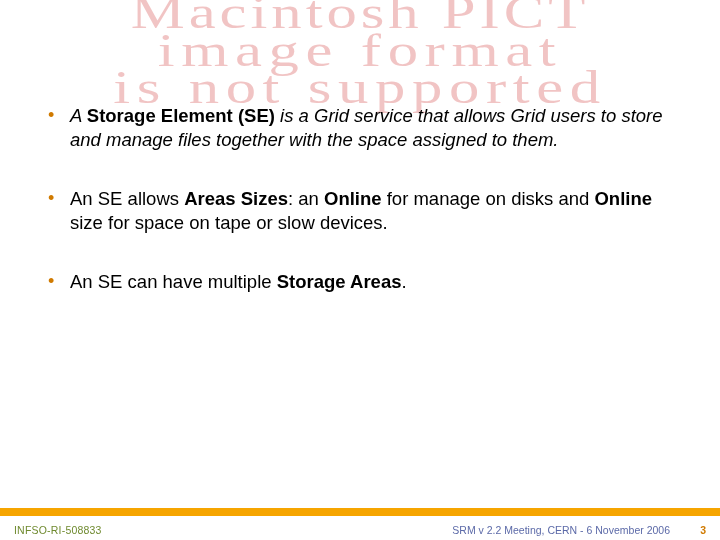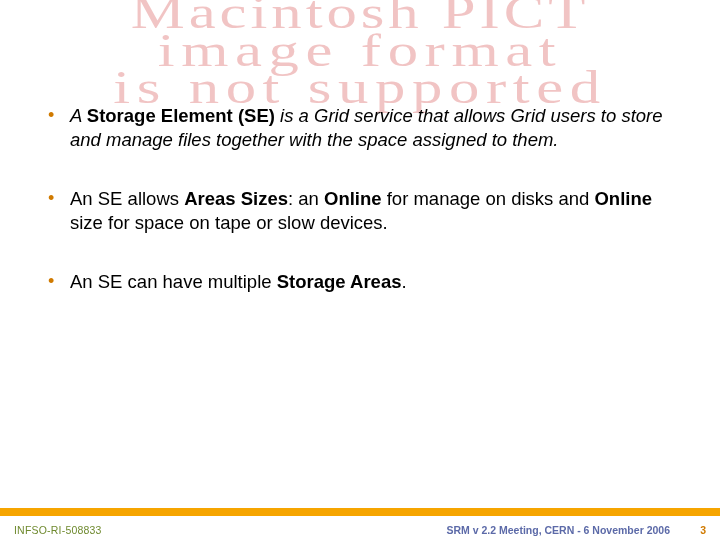--- a/index.html
+++ b/index.html
@@ -89,21 +89,21 @@
     align-items: flex-end;
     justify-content: space-between;
     font-size: 10.5px;
   }
   .footer-left {
     color: #6f8a2f;
     letter-spacing: 0.2px;
   }
   .footer-center {
     color: #5c6aa8;
-    font-weight: bold;
+    font-weight: normal;
     flex: 1;
     text-align: right;
     padding-right: 22px;
   }
   .footer-right {
     color: #d07a00;
     font-weight: bold;
     min-width: 14px;
     text-align: right;
   }

